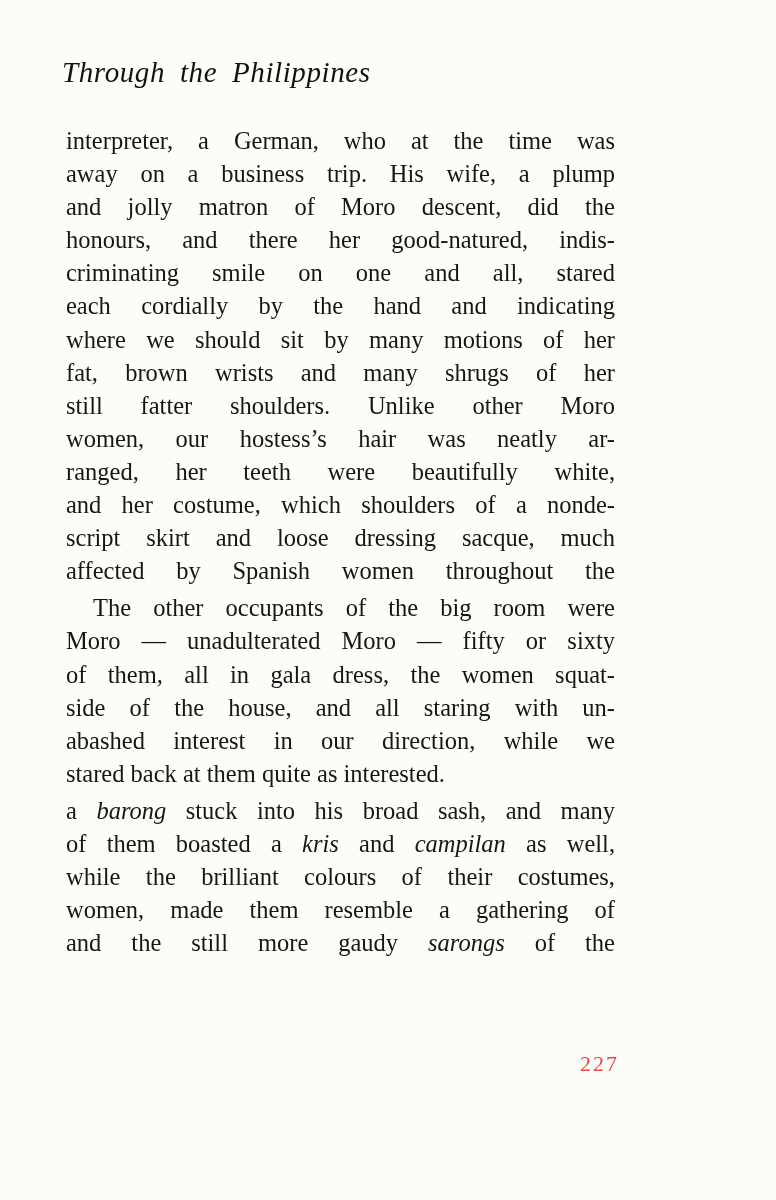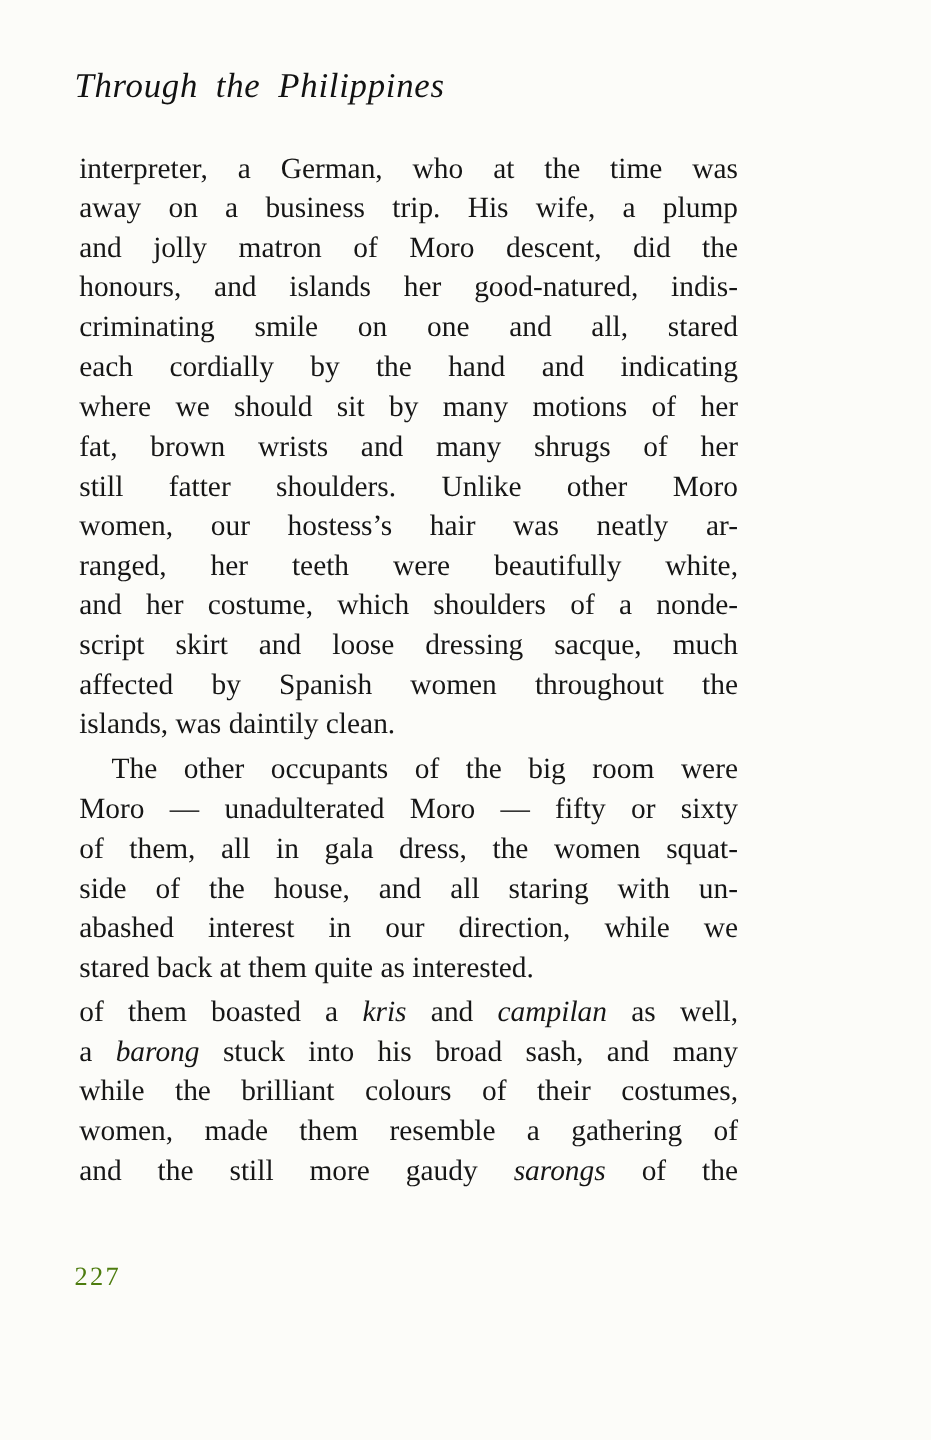--- a/index.html
+++ b/index.html
@@ -56,61 +56,60 @@
     text-indent: 27px;
   }
   .it {
     font-style: italic;
   }
   .page-number {
     position: absolute;
     left: 62px;
     top: 1051px;
     width: 557px;
-    text-align: left;
+    text-align: right;
     font-size: 22px;
     letter-spacing: 2px;
-    color: #4d7c0f;
+    color: #ef4444;
   }
 </style>
 </head>
 <body style="background: rgb(252, 252, 249);">
 
 <div class="page">
   <h1 class="running-header">Through the Philippines</h1>
 
   <div class="page-text">
       <div class="para">
         <div class="line"><span>interpreter, a German, who at the time was</span></div>
         <div class="line"><span>away on a business trip. His wife, a plump</span></div>
         <div class="line"><span>and jolly matron of Moro descent, did the</span></div>
-        <div class="line"><span>honours, and islands her good-natured, indis-</span></div>
+        <div class="line"><span>honours, and there her good-natured, indis-</span></div>
         <div class="line"><span>criminating smile on one and all, stared</span></div>
         <div class="line"><span>each cordially by the hand and indicating</span></div>
         <div class="line"><span>where we should sit by many motions of her</span></div>
         <div class="line"><span>fat, brown wrists and many shrugs of her</span></div>
         <div class="line"><span>still fatter shoulders. Unlike other Moro</span></div>
         <div class="line"><span>women, our hostess’s hair was neatly ar-</span></div>
         <div class="line"><span>ranged, her teeth were beautifully white,</span></div>
         <div class="line"><span>and her costume, which shoulders of a nonde-</span></div>
         <div class="line"><span>script skirt and loose dressing sacque, much</span></div>
         <div class="line"><span>affected by Spanish women throughout the</span></div>
-        <div class="line lastline"><span>islands, was daintily clean.</span></div>
       </div>
       <div class="para">
         <div class="line indent"><span>The other occupants of the big room were</span></div>
         <div class="line"><span>Moro — unadulterated Moro — fifty or sixty</span></div>
         <div class="line"><span>of them, all in gala dress, the women squat-</span></div>
         <div class="line"><span>side of the house, and all staring with un-</span></div>
         <div class="line"><span>abashed interest in our direction, while we</span></div>
         <div class="line lastline"><span>stared back at them quite as interested.</span></div>
       </div>
       <div class="para">
+        <div class="line"><span>a </span><span class="it">barong</span><span> stuck into his broad sash, and many</span></div>
         <div class="line"><span>of them boasted a </span><span class="it">kris</span><span> and </span><span class="it">campilan</span><span> as well,</span></div>
-        <div class="line"><span>a </span><span class="it">barong</span><span> stuck into his broad sash, and many</span></div>
         <div class="line"><span>while the brilliant colours of their costumes,</span></div>
         <div class="line"><span>women, made them resemble a gathering of</span></div>
         <div class="line"><span>and the still more gaudy </span><span class="it">sarongs</span><span> of the</span></div>
       </div>
     </div>
 
   <div class="page-number">227</div>
 </div>
 
 </body></html>

